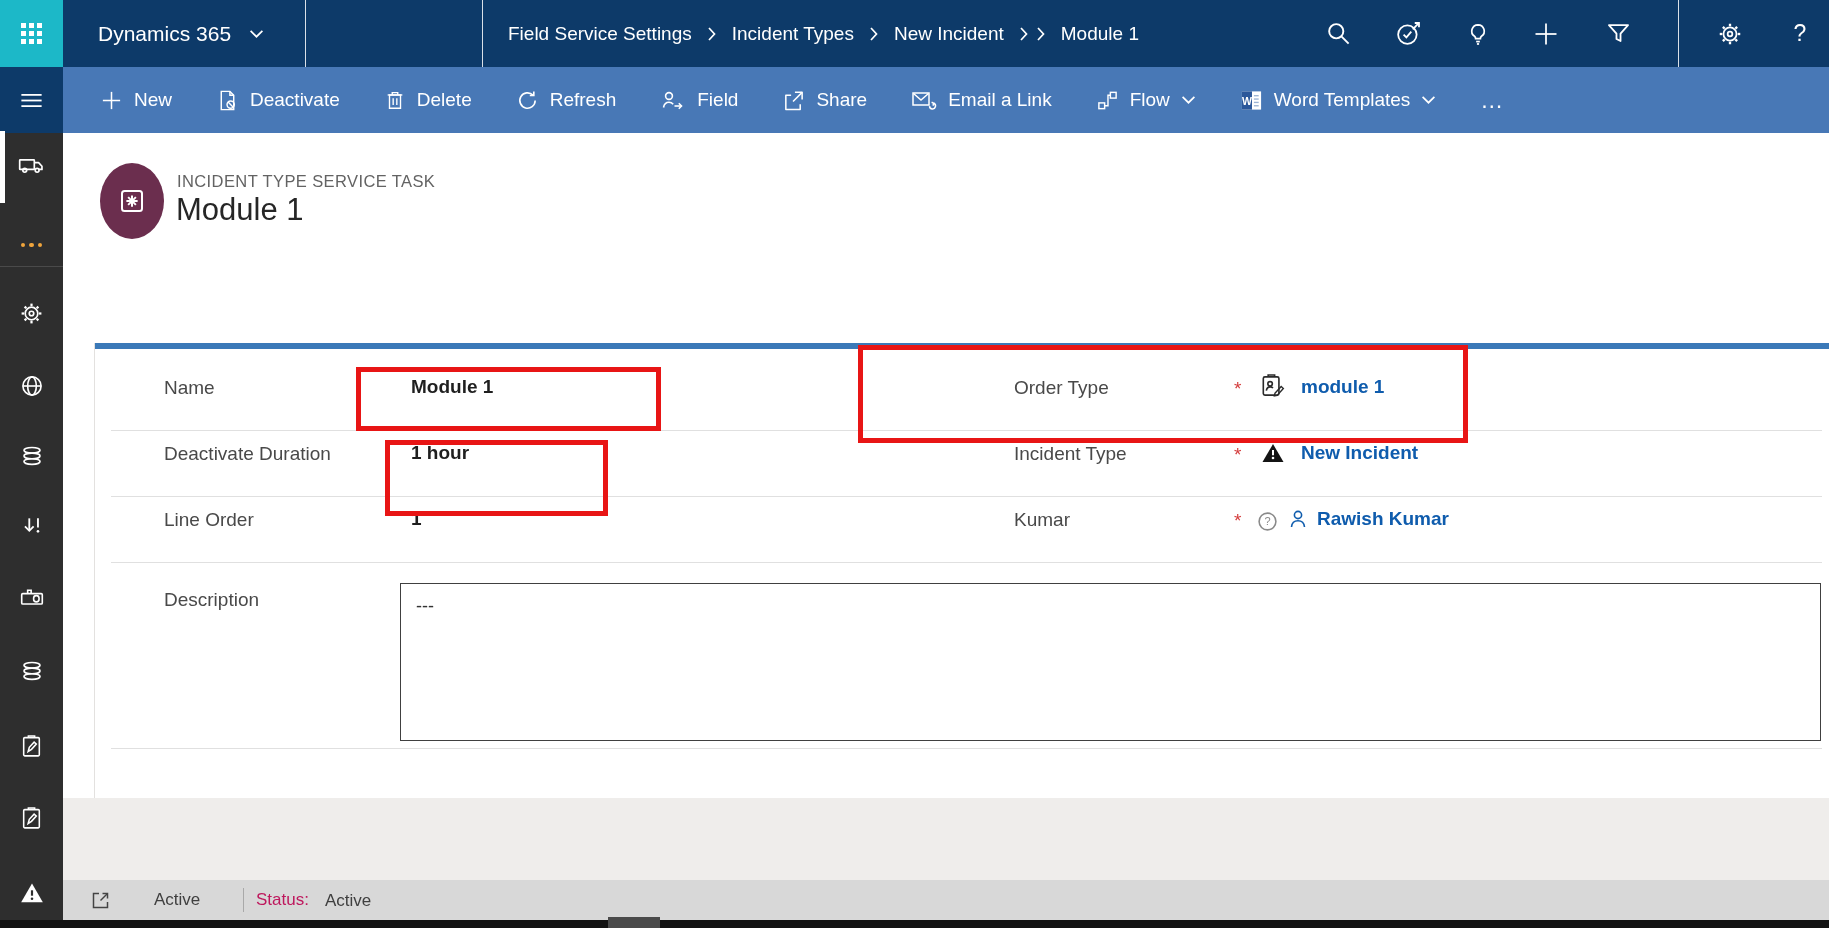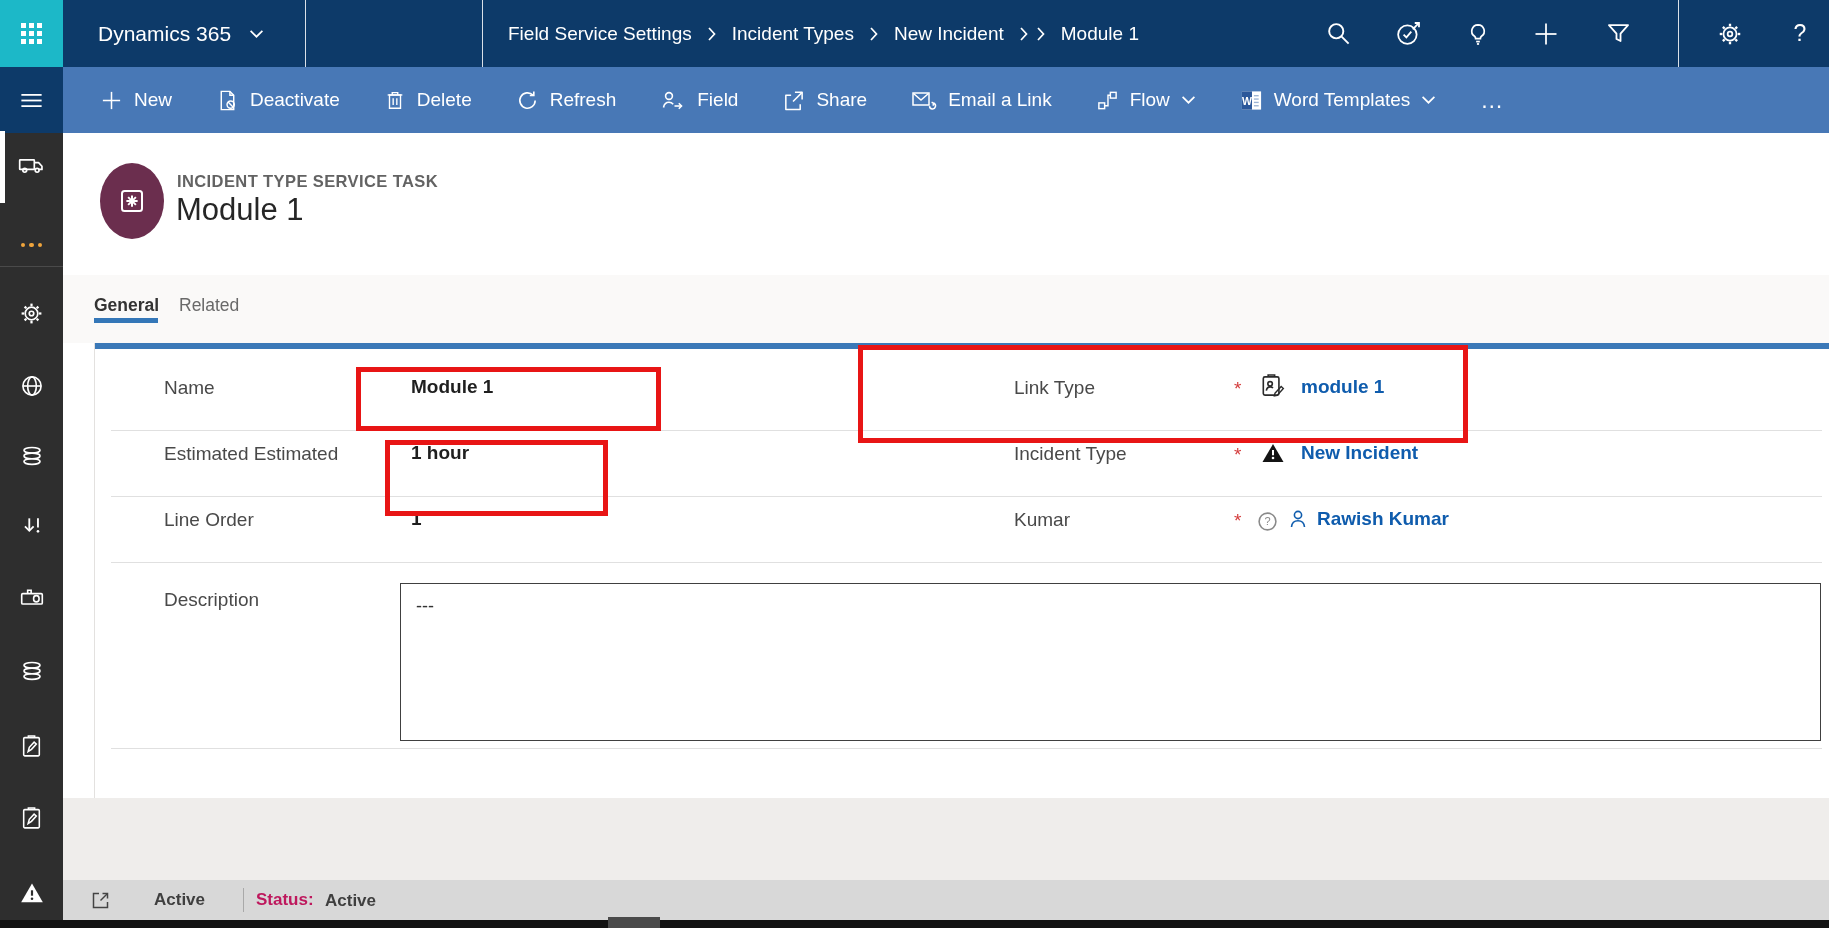--- a/index.html
+++ b/index.html
@@ -32,42 +32,42 @@
   .sb-top{left:0;top:0;width:63px;height:66px;background:#0d3a69;display:flex;align-items:center;justify-content:center;cursor:pointer;}
   .sb-strip{left:0;top:64px;width:5px;height:72px;background:#fff;}
   .sb-ic{left:0;width:63px;height:44px;display:flex;align-items:center;justify-content:center;cursor:pointer;}
   .sb-div{left:0;top:199px;width:63px;height:1px;background:#4a4a4a;}
   .sb-dots{display:flex;gap:4px;}
   .sb-dots span{width:4.5px;height:4.5px;border-radius:50%;background:#f0a53c;}
 
   
   .main{left:63px;top:133px;width:1766px;height:795px;background:#fff;}
   .avatar{left:37px;top:30px;width:64px;height:76px;border-radius:50%;background:#6b2e4e;display:flex;align-items:center;justify-content:center;}
-  .rec-caption{left:114px;top:39px;font-size:16.5px;color:#636363;letter-spacing:.4px;font-weight:bold;}
+  .rec-caption{left:114px;top:39px;font-size:16.5px;color:#636363;letter-spacing:.4px;}
   .rec-title{left:113px;top:59px;font-size:31px;color:#262626;}
 
   .tabstrip{left:0;top:142px;width:1766px;height:68px;background:#faf9f8;}
   .tab{top:20px;font-size:17.5px;cursor:pointer;}
   .tab-active{left:31px;color:#333;font-weight:bold;}
   .tab-underline{left:31px;top:43px;width:64px;height:5px;background:#3477b8;}
   .tab-related{left:116px;color:#696969;}
 
   .card{left:31px;top:210px;width:1735px;height:455px;background:#fff;border-left:1px solid #e3e1df;border-bottom:1px solid #cfcdcb;}
   .card-accent{left:0;top:0;width:100%;height:6px;background:#3b79b8;}
   .sep{left:16px;width:calc(100% - 24px);height:1px;background:#e0e0e0;}
   .flabel{font-size:19px;color:#494949;white-space:nowrap;}
   .fvalue{font-size:19px;color:#1f1f1f;font-weight:bold;white-space:nowrap;cursor:text;}
   .flink{font-size:19px;color:#0f5cad;font-weight:bold;white-space:nowrap;cursor:pointer;}
   .req{font-size:19px;color:#d43c3c;}
   .desc-box{left:305px;top:240px;width:1421px;height:158px;border:1px solid #404040;background:#fff;
             font-size:18px;color:#333;padding:12px 15px;box-sizing:border-box;cursor:text;}
 
   .belowcard{left:0;top:665px;width:1766px;height:82px;background:#efedeb;}
   .statusbar{left:0;top:747px;width:1766px;height:40px;background:#d8d8d8;}
-  .sb-text{font-size:17px;color:#3f3f3f;white-space:nowrap;font-weight:bold;}
+  .sb-text{font-size:17px;color:#3f3f3f;white-space:nowrap;}
   .status-div{left:180px;top:8px;width:1px;height:24px;background:#a9a9a9;}
   .blackstrip{left:0;top:920px;width:1829px;height:8px;background:#121212;z-index:8;}
   .blacknotch{left:608px;top:917px;width:52px;height:11px;background:#4a4a4a;z-index:9;}
 
   
   .redbox{border:5px solid #e81515;z-index:50;pointer-events:none;}
   .redbox1{left:356px;top:367px;width:295px;height:54px;}
   .redbox2{left:385px;top:440px;width:213px;height:66px;}
   .redbox3{left:858px;top:345px;width:600px;height:88px;}
 </style>
@@ -421,46 +421,41 @@
             <path d="M12 7.5v9"></path>
             <path d="M7.5 12h9"></path>
             <path d="M8.9 8.9l6.2 6.2"></path>
             <path d="M15.1 8.9l-6.2 6.2"></path>
           </g>
         </svg>
     </div>
     <div class="abs rec-caption">INCIDENT TYPE SERVICE TASK</div>
     <div class="abs rec-title">Module 1</div>
 
-    <div class="abs tabstrip">
-      <div class="abs tab tab-active">General</div>
-      <div class="abs tab-underline"></div>
-      <div class="abs tab tab-related">Related</div>
-    </div>
 
     <div class="abs card">
       <div class="abs card-accent"></div>
       <div class="abs sep" style="top:87px"></div>
       <div class="abs sep" style="top:153px"></div>
       <div class="abs sep" style="top:219px"></div>
       <div class="abs sep" style="top:405px"></div>
 
       <div class="abs flabel" style="left:69px;top:34px">Name</div>
       <div class="abs fvalue" style="left:316px;top:33px">Module 1</div>
 
-      <div class="abs flabel" style="left:69px;top:100px">Estimated Estimated</div>
+      <div class="abs flabel" style="left:69px;top:100px">Deactivate Duration</div>
       <div class="abs fvalue" style="left:316px;top:99px">1 hour</div>
 
       <div class="abs flabel" style="left:69px;top:166px">Line Order</div>
       <div class="abs fvalue" style="left:316px;top:165px">1</div>
 
       <div class="abs flabel" style="left:69px;top:246px">Description</div>
       <div class="abs desc-box">---</div>
 
-      <div class="abs flabel" style="left:919px;top:34px">Link Type</div>
+      <div class="abs flabel" style="left:919px;top:34px">Order Type</div>
       <div class="abs req" style="left:1139px;top:35px">*</div>
       <div class="abs" style="left:1164px;top:29px">
         <svg viewBox="0 0 26 26" width="28" height="28">
             <g fill="none" stroke="#2b2b2b" stroke-width="1.5">
               <rect x="4" y="4.5" width="14.5" height="17" rx="1.5"></rect>
               <path d="M8.5 4.5V2.8h6v1.7"></path>
               <circle cx="10.3" cy="11" r="2.1"></circle>
               <path d="M6.8 17.3c.4-2.3 1.9-3.5 3.6-3.5 1 0 1.9.4 2.6 1.1"></path>
               <path d="M14.8 19.8l5.8-6.3 2 1.8-5.8 6.4-2.5.5z" stroke-width="1.3"></path>
             </g>

